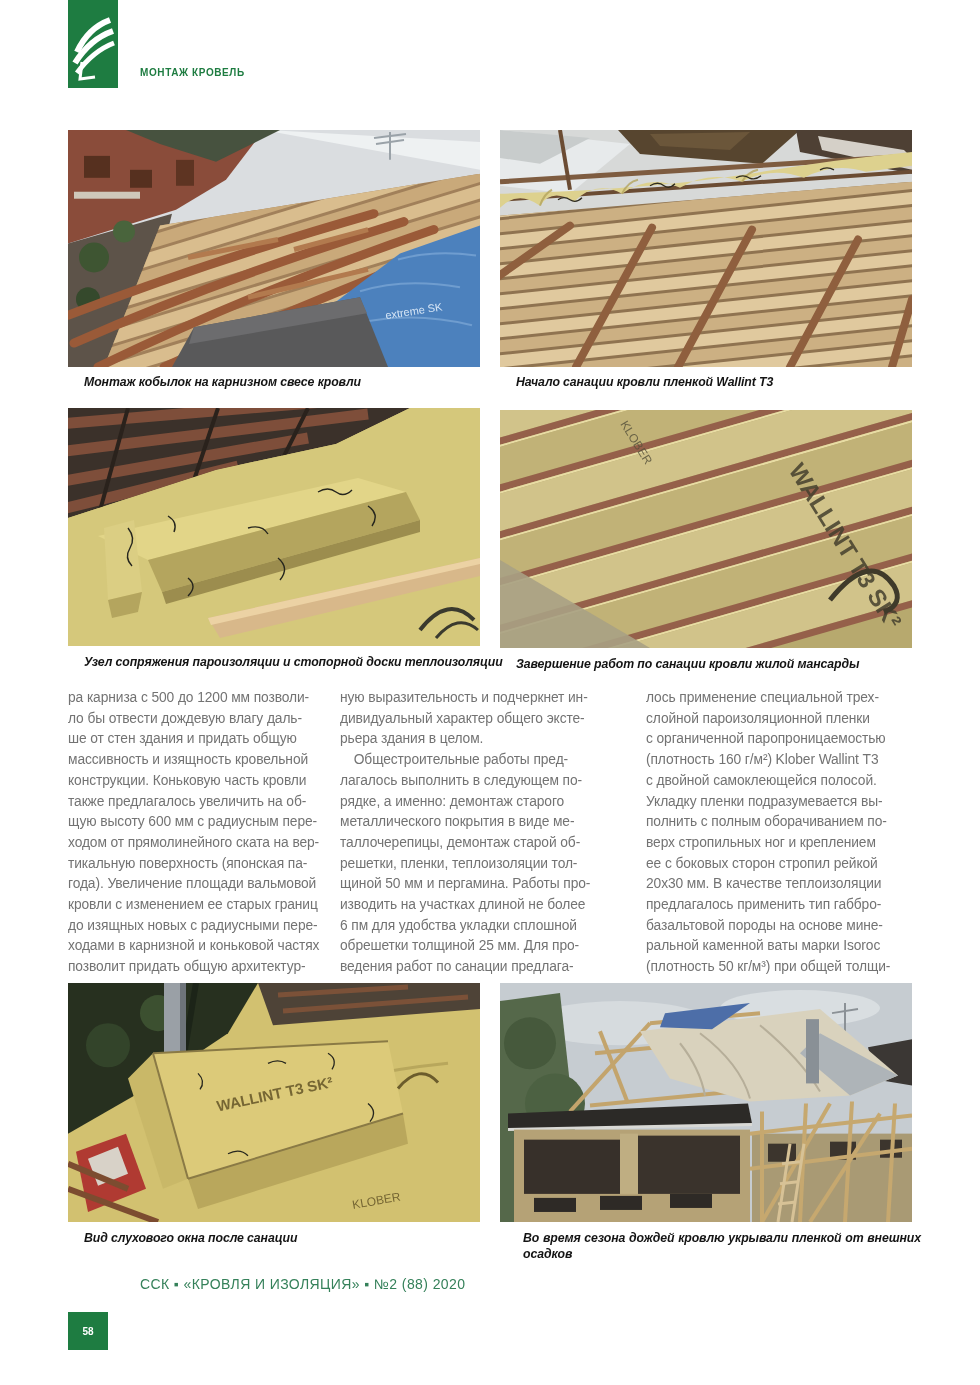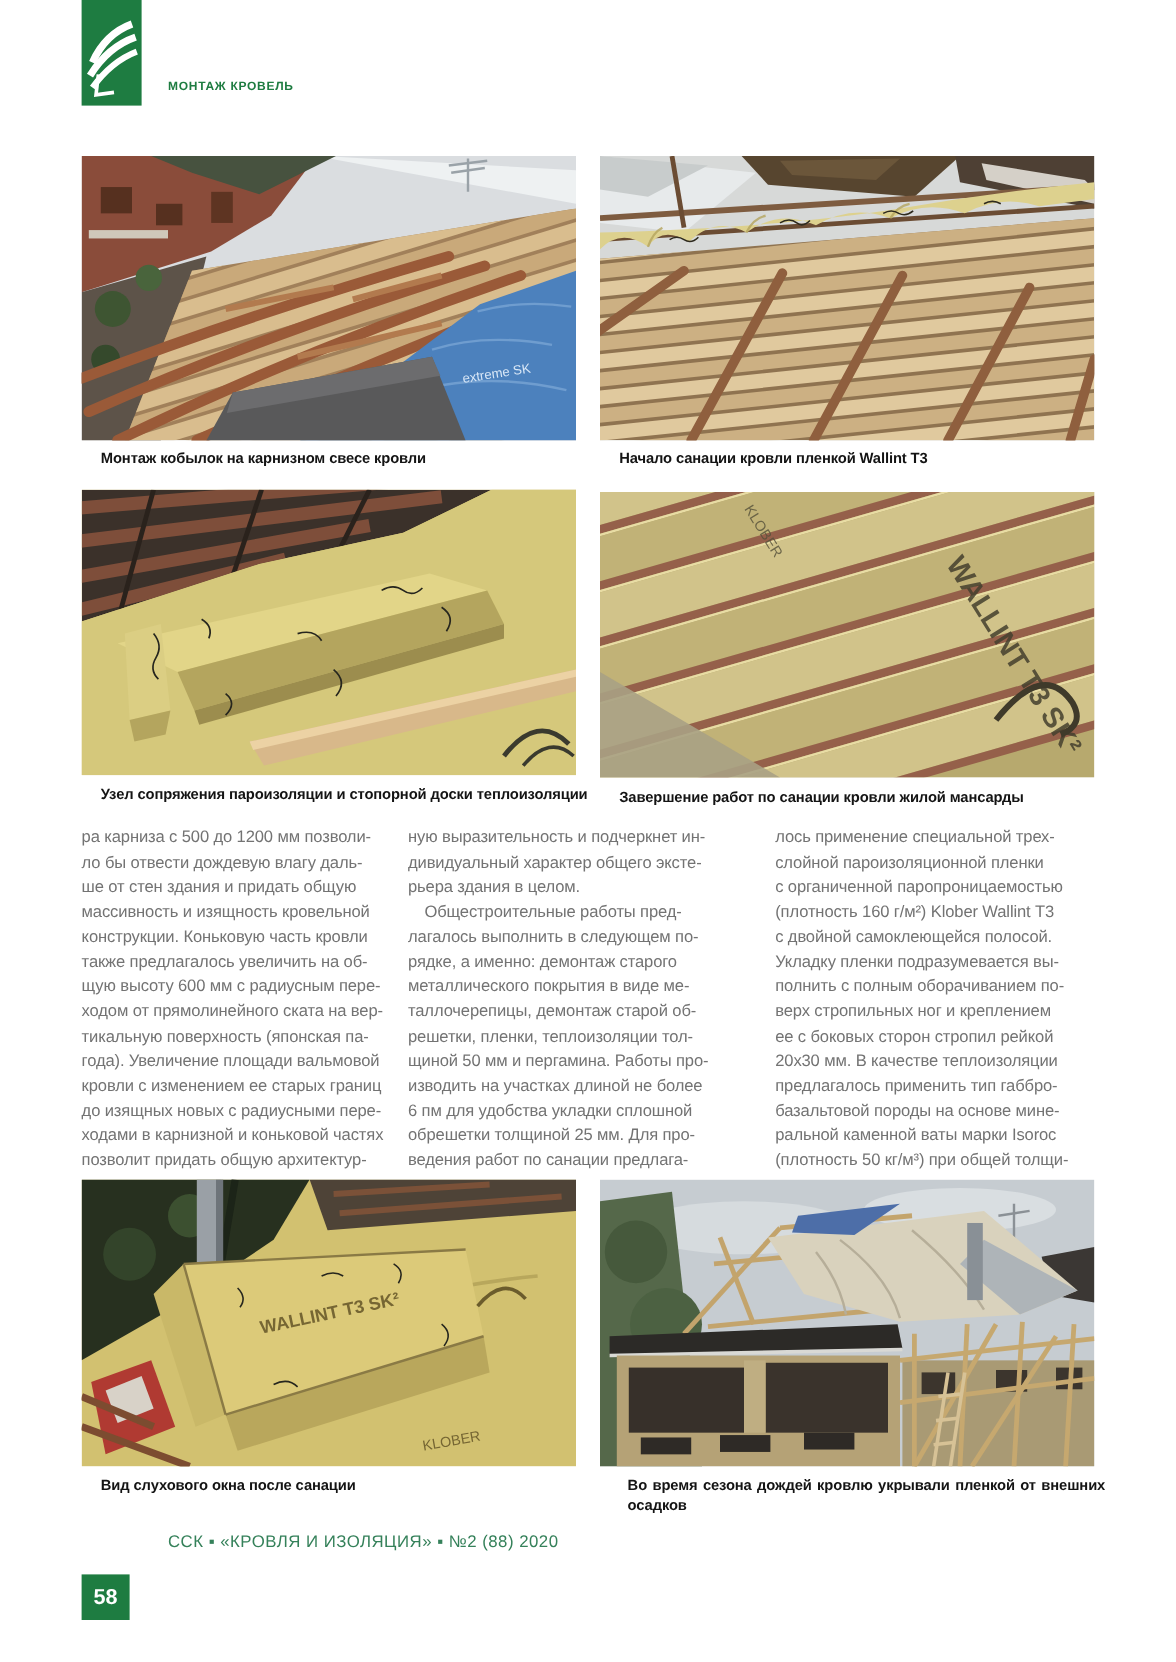--- a/index.html
+++ b/index.html
@@ -13,32 +13,32 @@
        letter-spacing:.6px;color:var(--brand-green,#1e7c41);}
   figure.photo{position:absolute;margin:0;padding:0;}
   figure.photo svg{display:block;width:100%;height:100%;}
   #photo1{left:68px;top:130px;width:412px;height:237px;}
   #photo2{left:500px;top:130px;width:412px;height:237px;}
   #photo3{left:68px;top:408px;width:412px;height:238px;}
   #photo4{left:500px;top:410px;width:412px;height:238px;}
   #photo5{left:68px;top:983px;width:412px;height:239px;}
   #photo6{left:500px;top:983px;width:412px;height:239px;}
   .caption{position:absolute;font-size:12.3px;font-weight:bold;color:#141414;
-       letter-spacing:-.1px;white-space:nowrap;}
+       letter-spacing:-.1px;white-space:nowrap;font-style:italic;}
   #cap1{left:84px;top:375px;}
   #cap2{left:516px;top:375px;}
   #cap3{left:84px;top:655px;}
   #cap4{left:516px;top:657px;}
   #cap5{left:84px;top:1231px;}
   #cap6{left:523px;top:1230px;width:398px;white-space:normal;text-align:justify;line-height:16px;}
   .col{position:absolute;top:688px;width:268px;font-size:13.8px;line-height:20.7px;
        color:#737373;white-space:pre-line;letter-spacing:-.1px;}
   #col1{left:68px;} #col2{left:340px;} #col3{left:646px;}
   #page-num{left:68px;top:1312px;width:40px;height:38px;background:var(--brand-green,#1e7c41);
-       color:#fff;font-size:18px;font-weight:bold;display:flex;align-items:center;justify-content:center;}
+       color:#fff;font-size:10px;font-weight:bold;display:flex;align-items:center;justify-content:center;}
   #footer-line{left:140px;top:1276px;font-size:14px;letter-spacing:.4px;
        color:var(--footer-green,#35815a);}
 </style>
 </head>
 <body>
 
 <div>
 
   <div id="logo-box" class="abs">
     <svg viewBox="0 0 50 88" aria-hidden="true">

